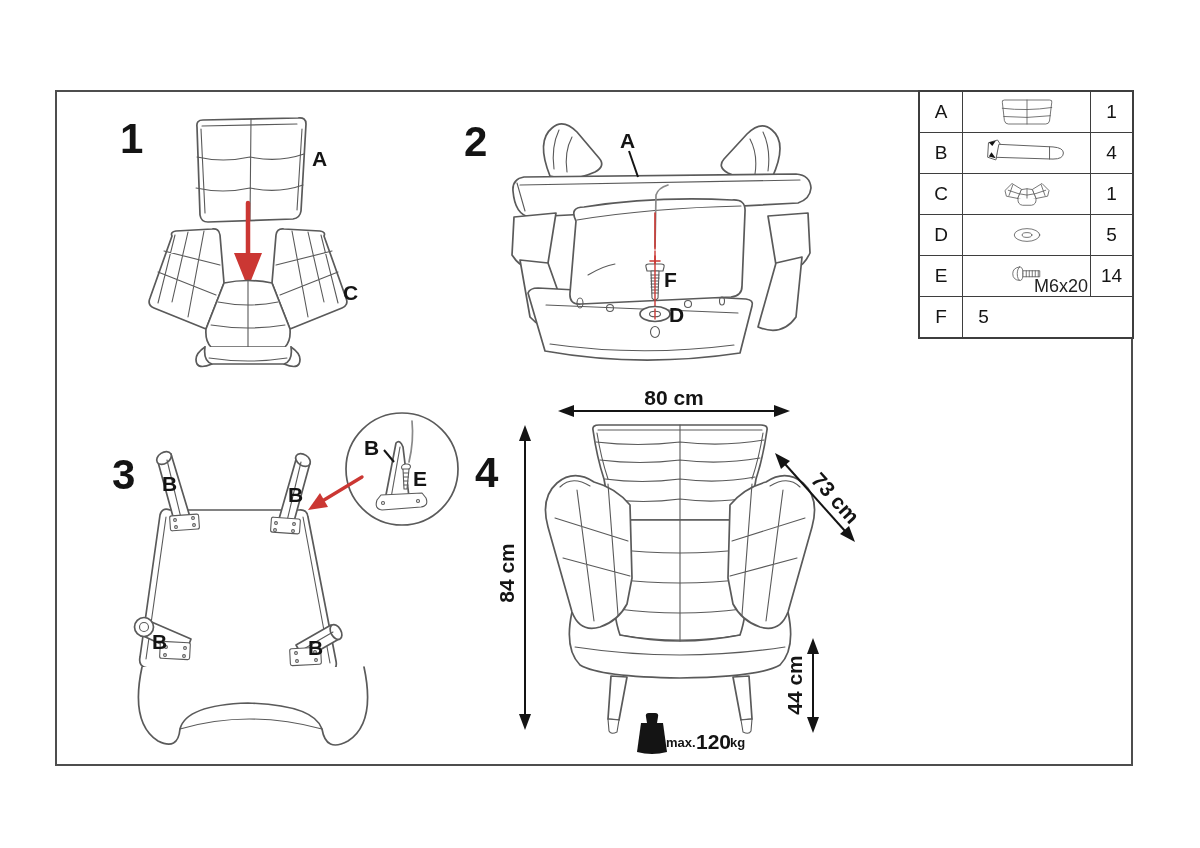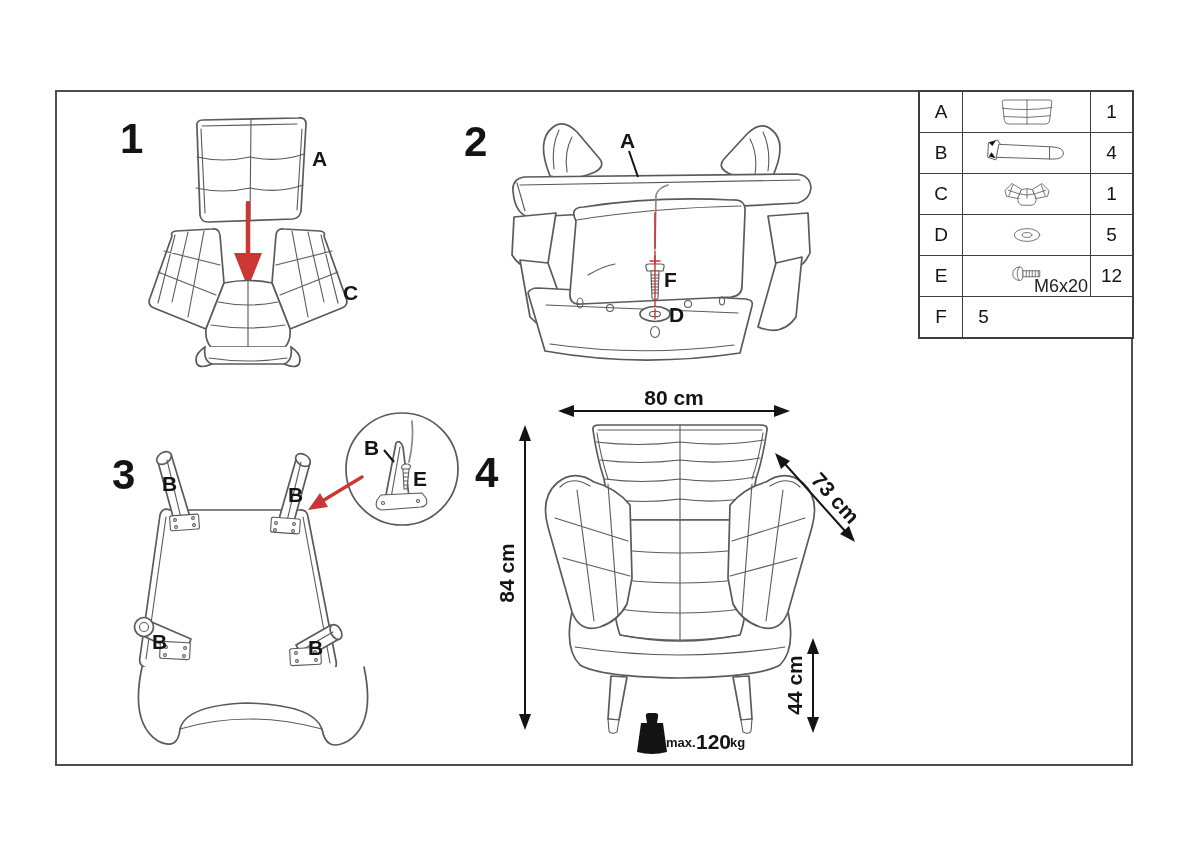--- a/index.html
+++ b/index.html
@@ -309,21 +309,21 @@
       <div class="pt-letter">E</div>
       <div class="pt-draw">
         <svg width="90" height="38" viewBox="0 0 120 40">
           <path class="lnf thin" d="M 50 8 Q 41 9 41 17 Q 41 25 50 26 Q 53 17 50 8 Z"></path>
           <ellipse class="lnf thin" cx="51" cy="17" rx="4" ry="9"></ellipse>
           <rect class="lnf thin" x="55" y="13" width="22" height="8"></rect>
           <path class="ln thin" d="M 59 13 L 59 21 M 63 13 L 63 21 M 67 13 L 67 21 M 71 13 L 71 21 M 75 13 L 75 21"></path>
         </svg>
         <span class="pt-spec">M6x20</span>
       </div>
-      <div class="pt-qty">12</div>
+      <div class="pt-qty">14</div>
     </div>
 
     <div class="pt-row">
       <div class="pt-letter">F</div>
       <div class="pt-qty">5</div>
     </div>
 
   </div>
 </div>
 

